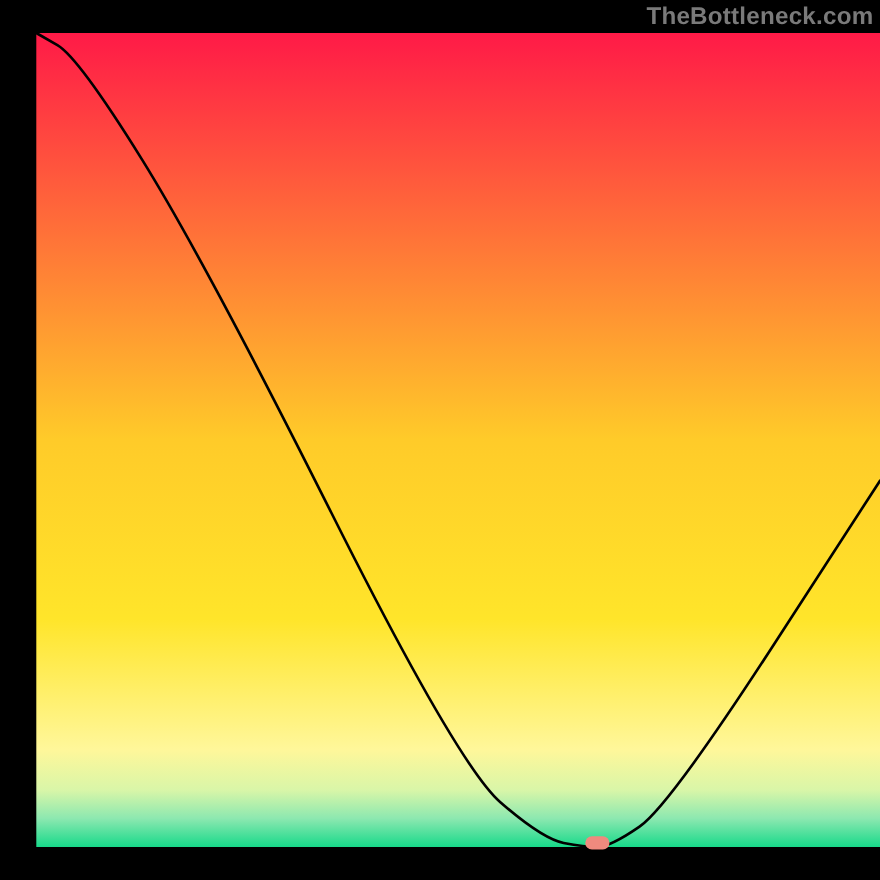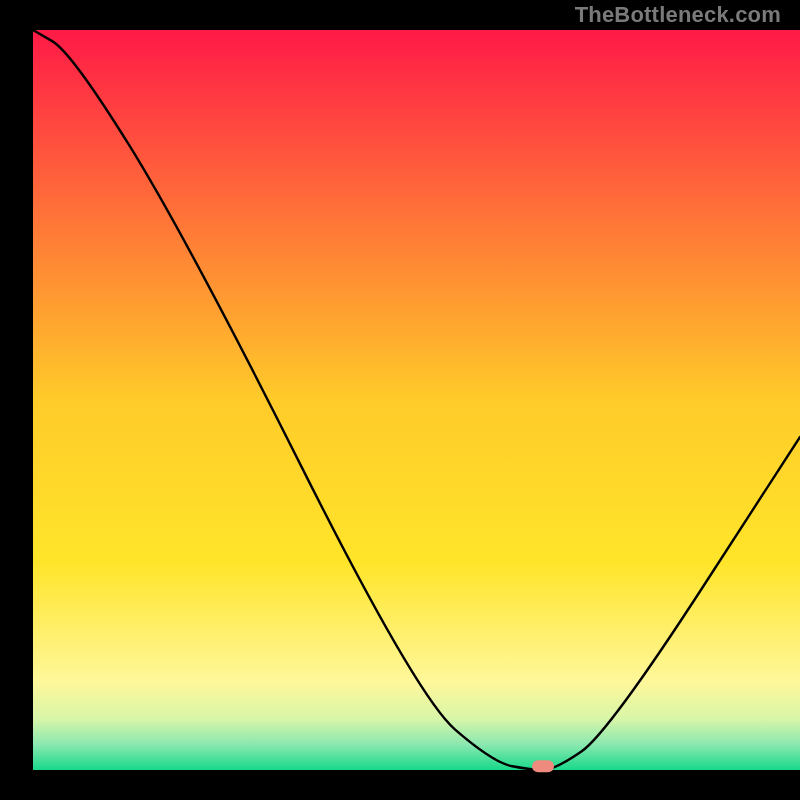--- a/index.html
+++ b/index.html
@@ -13,21 +13,21 @@
   }
   .frame {
     position: relative;
     width: 800px;
     height: 800px;
     background: #000;
   }
   .attribution {
     position: absolute;
     top: 2px;
-    right: 19px;
+    right: 6px;
     color: #7a7a7a;
     font-size: 22px;
     font-weight: 600;
     letter-spacing: 0.2px;
     z-index: 5;
   }
   svg.chart {
     position: absolute;
     left: 0;
     top: 0;

